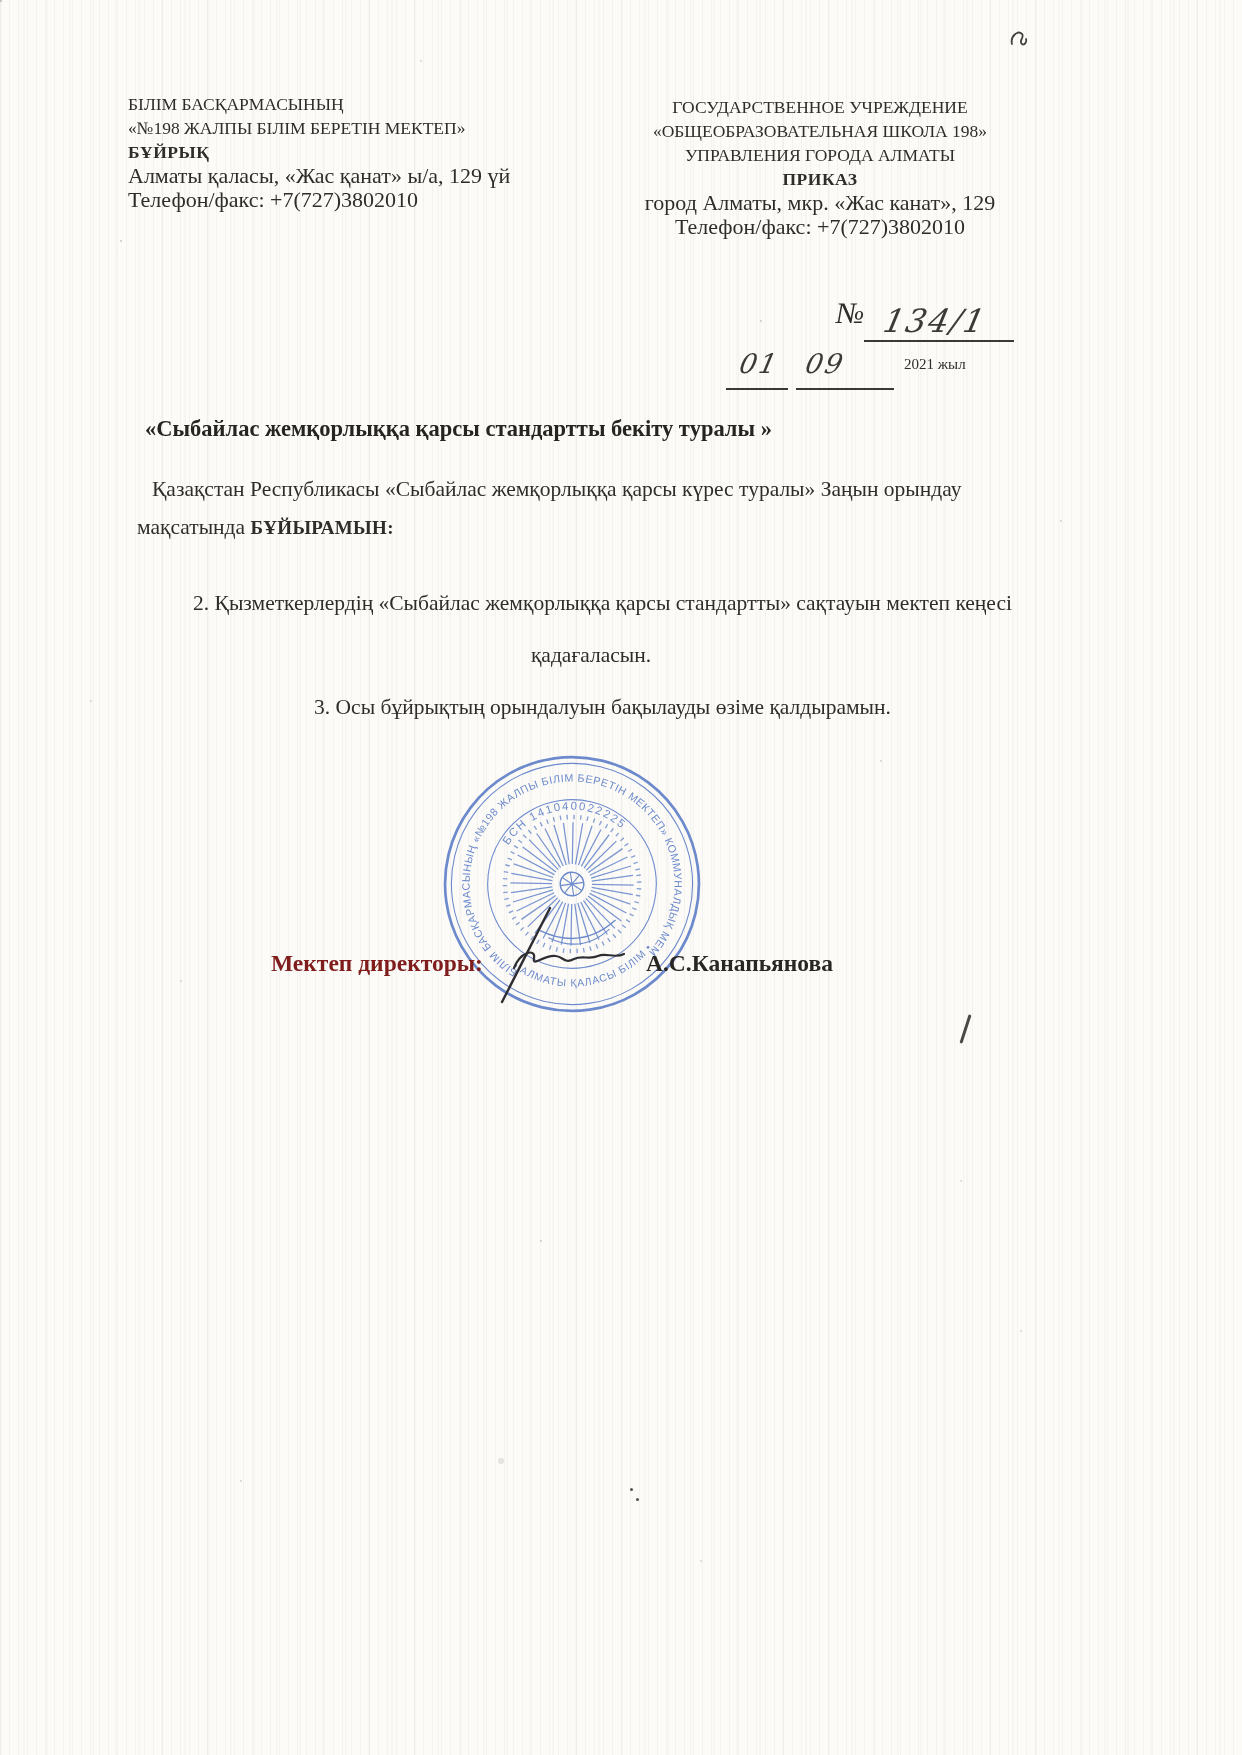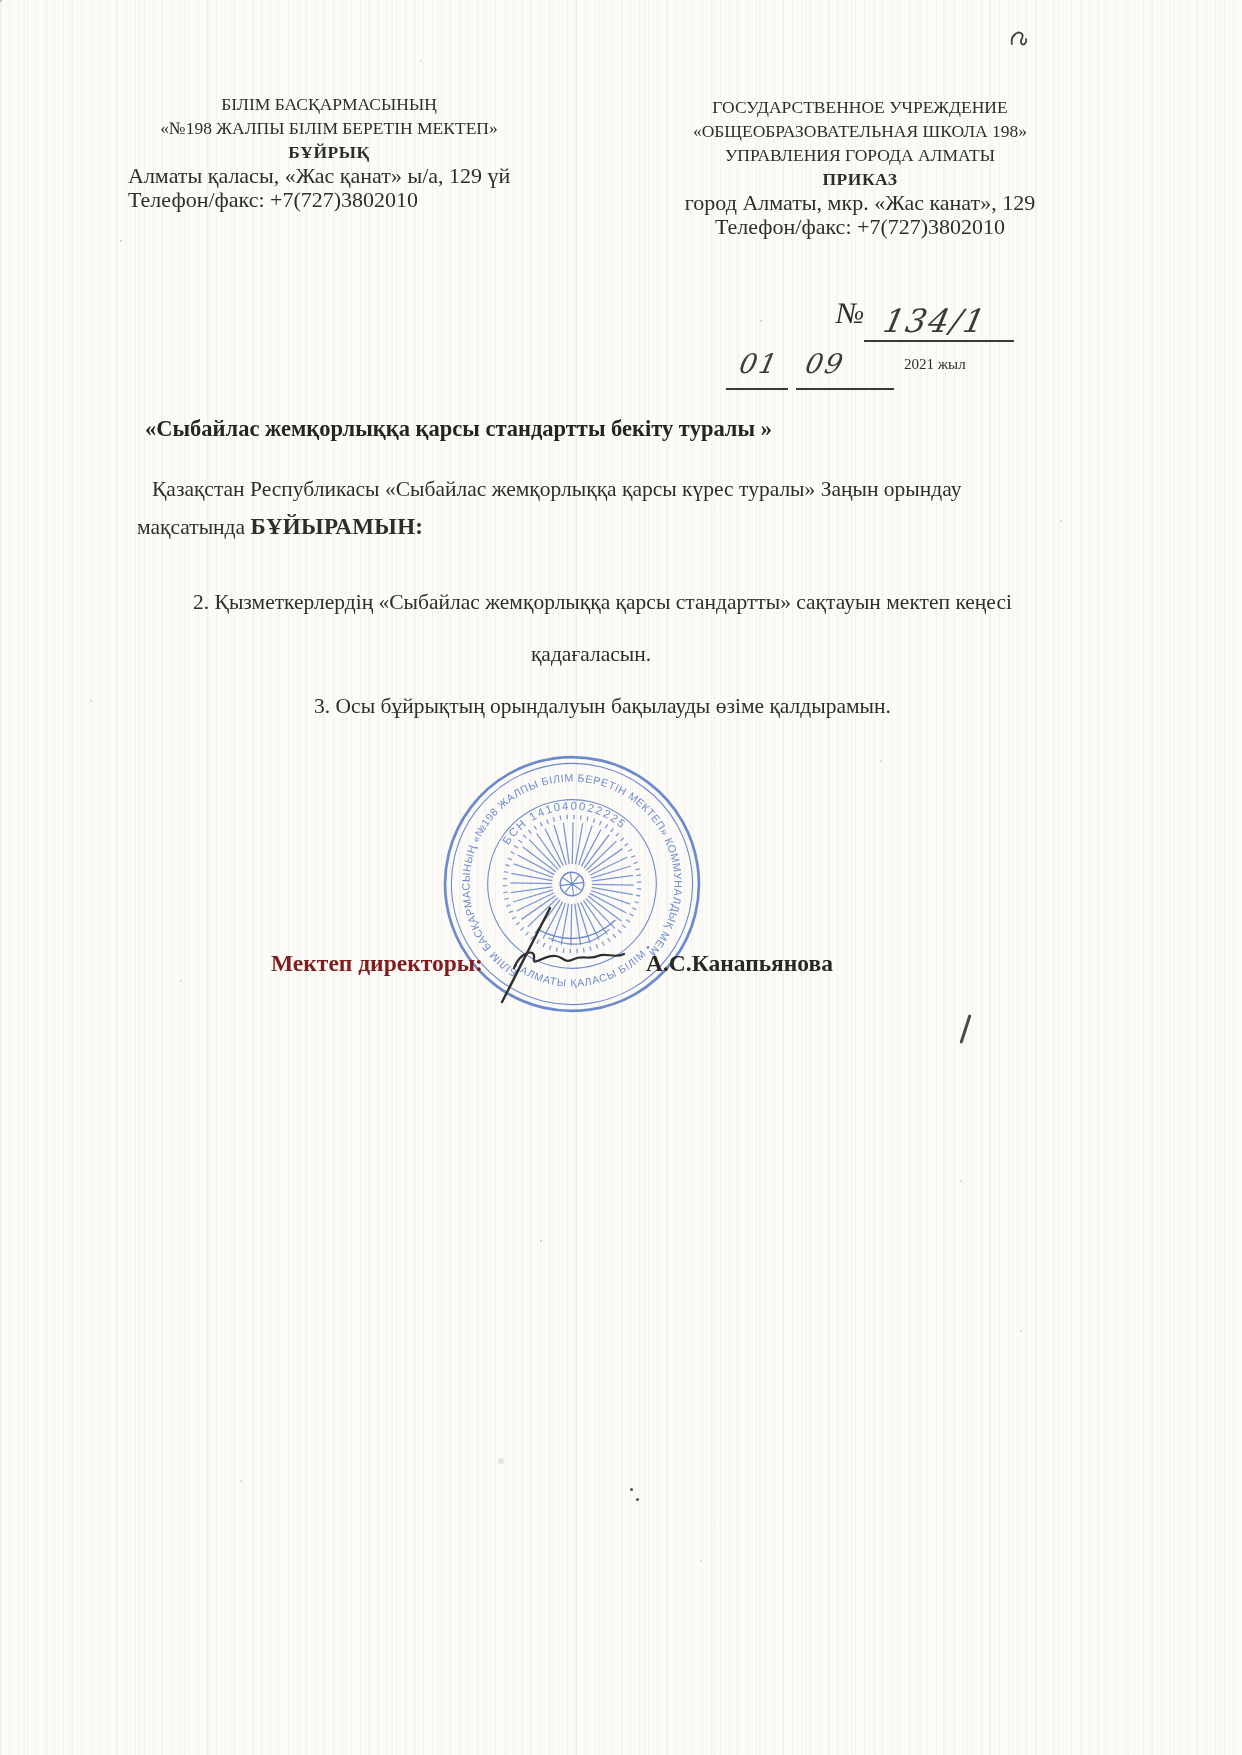--- a/index.html
+++ b/index.html
@@ -24,22 +24,22 @@
     box-shadow: 120px 240px 0 rgba(70,68,62,.28), 420px 60px 0 rgba(70,68,62,.2),
       760px 320px 0 rgba(70,68,62,.25), 300px 520px 0 rgba(70,68,62,.2),
       880px 760px 0 rgba(70,68,62,.22), 180px 980px 0 rgba(70,68,62,.2),
       540px 1240px 0 rgba(70,68,62,.25), 960px 1180px 0 rgba(70,68,62,.2),
       240px 1480px 0 rgba(70,68,62,.22), 700px 1560px 0 rgba(70,68,62,.2),
       1060px 520px 0 rgba(70,68,62,.22), 90px 700px 0 rgba(70,68,62,.2),
       500px 1460px 0 2px rgba(70,68,62,.12), 1020px 1330px 0 rgba(70,68,62,.2);}
 
   
   .lh-left{position:absolute;left:128px;top:92px;width:402px;font-size:17.5px;line-height:24px;}
-  .lh-right{position:absolute;left:676px;top:95px;width:368px;font-size:17.5px;line-height:24px;text-align:center;}
-  .lh-center{text-align:center;}
+  .lh-right{position:absolute;left:636px;top:95px;width:368px;font-size:17.5px;line-height:24px;text-align:center;}
+  .lh-center{}
   .doc-type{font-weight:bold;letter-spacing:.5px;}
   .lh-addr{text-align:left;font-size:22px;}
   .lh-right .lh-addr{text-align:center;}
 
   
   .number-line{position:absolute;left:836px;top:296px;width:190px;height:60px;}
   .no-label{font-size:30px;font-style:italic;}
   .no-rule{position:absolute;left:28px;top:44px;width:150px;border-bottom:2.5px solid #3b3936;}
   .no-value{position:absolute;left:48px;top:6px;}
   .hand{
@@ -62,21 +62,21 @@
   .doc-title{
     position:absolute;left:143px;top:412px;width:780px;margin:2px;
     font-size:22.5px;font-weight:bold;color:#26241f;line-height:30px;
   }
   .body-text{position:absolute;left:137px;top:470px;width:908px;font-size:21.5px;}
   .body-text p{margin:0;line-height:38px;}
   .body-text .intro{text-indent:15px;}
   .body-text .item{text-indent:23px;}
   .body-text .sp-before{margin-top:30px;}
   .body-text .wide{line-height:52px;text-align:center;}
-  .intro b{font-size:23px;letter-spacing:.3px;}
+  .intro b{font-size:19px;letter-spacing:.3px;}
 
   
   .stamp{
     position:absolute;left:436px;top:728px;width:272px;height:312px;
     opacity:.82;transform:rotate(-8deg);
   }
   .stamp text{fill:#4d72c3;}
   .stamp .ln{stroke:#4d72c3;fill:none;}
 
   

